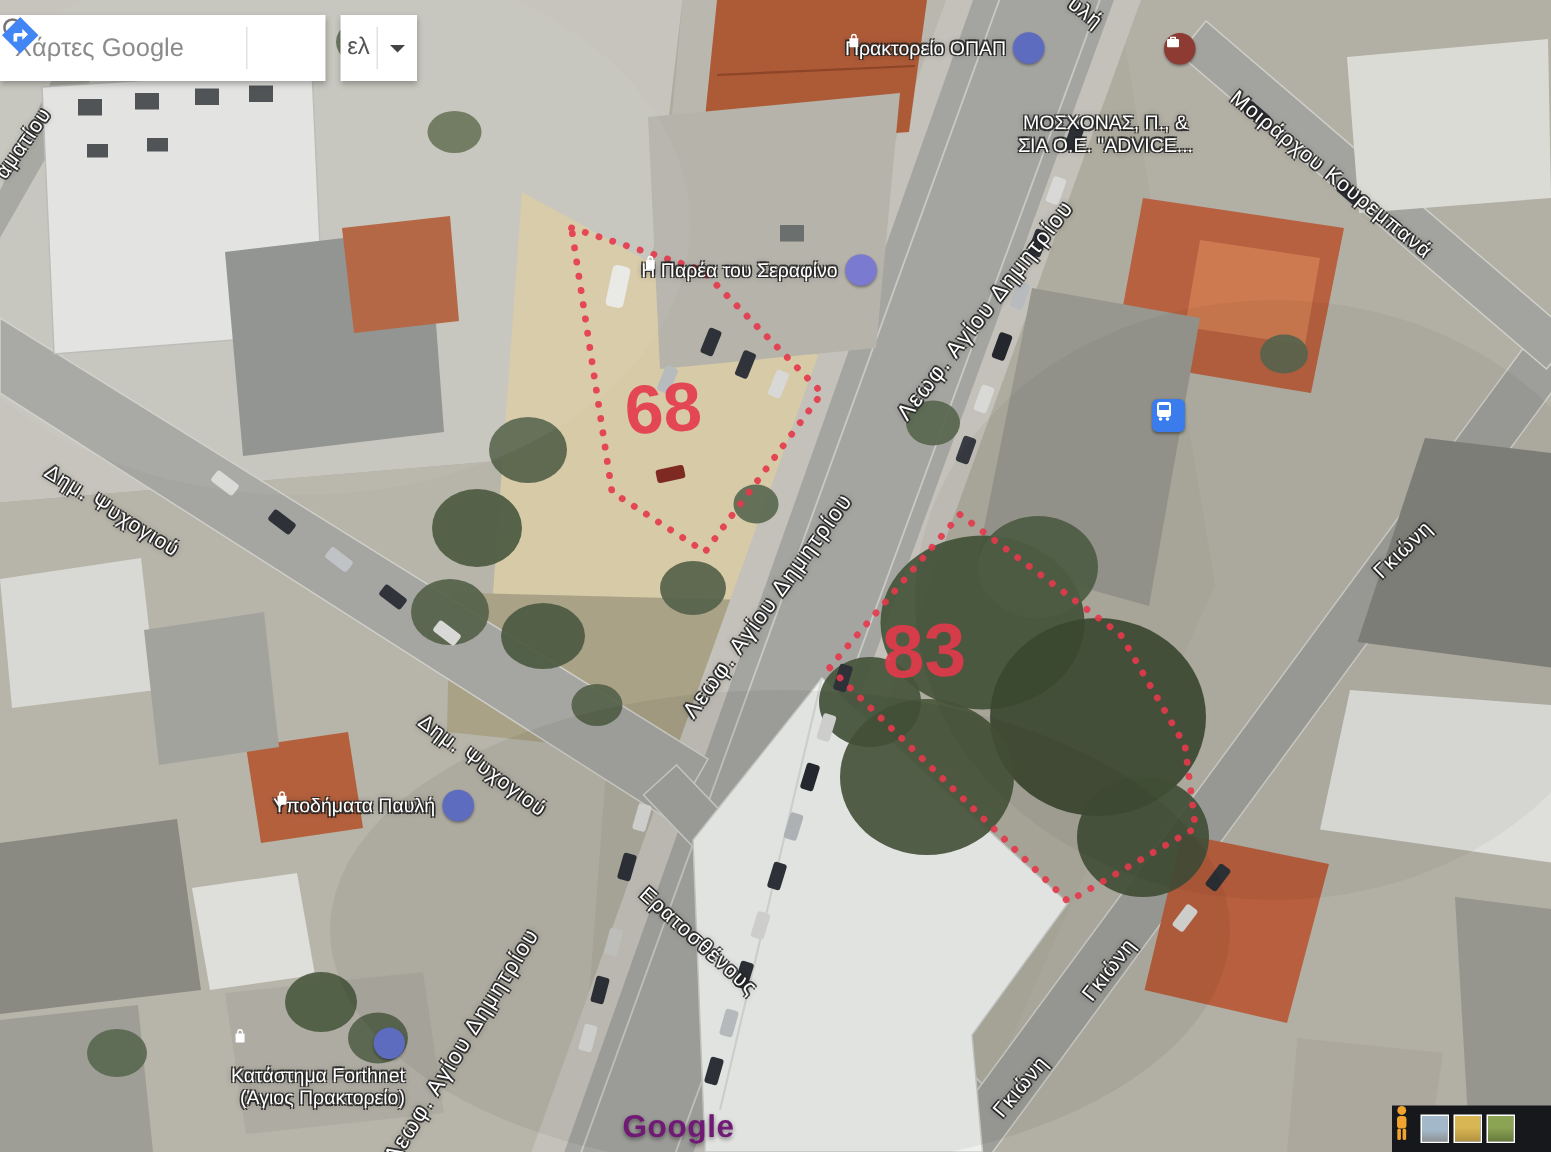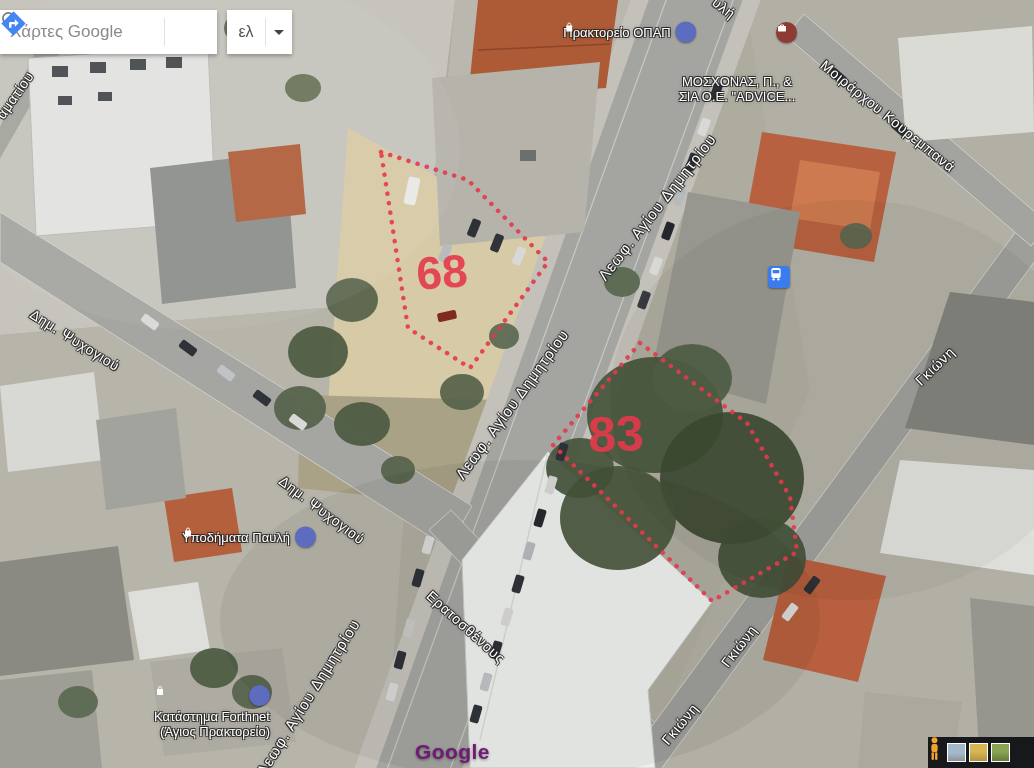--- a/index.html
+++ b/index.html
@@ -22,21 +22,21 @@
   .plot-num{position:absolute;color:#e5394b;font-weight:bold;opacity:.9;z-index:2;}
   
   .card{position:absolute;background:#fff;height:44px;display:flex;align-items:center;
         box-shadow:0 2px 4px rgba(0,0,0,.3);z-index:6;}
   #searchbox{left:0;top:10px;width:217px;}
   #searchbox input{border:none;outline:none;flex:1;min-width:0;padding:0 4px 0 10px;
         font-size:17px;color:#8b8b8b;font-family:"Liberation Sans",sans-serif;background:transparent;}
   .vdiv{width:1px;height:28px;background:#e2e2e2;flex:0 0 auto;}
   .icon-btn{width:40px;height:44px;display:flex;align-items:center;justify-content:center;
         cursor:pointer;flex:0 0 auto;background:none;border:none;padding:0;}
-  #langbox{left:227px;top:10px;width:65px;}
+  #langbox{left:227px;top:10px;width:51px;}
   #langbox .lang-text{flex:1;text-align:center;font-size:16px;color:#555;}
   .caret{width:0;height:0;border-left:5px solid transparent;border-right:5px solid transparent;
          border-top:5px solid #444;}
   
   #gwatermark{position:absolute;left:415px;top:740px;z-index:5;color:#701a75;font-size:21px;
       font-weight:bold;letter-spacing:.4px;text-shadow:0 1px 3px rgba(0,0,0,.45);}
   #pegbar{position:absolute;left:928px;top:737px;width:106px;height:31px;background:#17181b;
       z-index:5;display:flex;align-items:flex-start;gap:3px;padding-top:6px;box-sizing:border-box;}
   #pegbar .peg{margin:0 6px 0 10px;}
   .thumb{width:19px;height:19px;border:1px solid #fff;box-sizing:border-box;flex:0 0 auto;cursor:pointer;}
@@ -207,20 +207,29 @@
     <svg width="12" height="12" viewBox="0 0 24 24">
         <rect x="4" y="8" width="16" height="11" rx="1.5" fill="#fff"></rect>
         <path d="M9 8V6h6v2" fill="none" stroke="#fff" stroke-width="2"></path>
       </svg>
   </span>
   <div class="map-label poi-col" style="left:737px;top:57px;transform:translate(-50%,-50%);margin-top:32px;">
     <span>ΜΟΣΧΟΝΑΣ, Π., &amp;</span>
     <span>ΣΙΑ Ο.Ε. "ADVICE...</span>
   </div>
 
+  <div class="map-label poi-row" style="left:506px;top:180px;transform:translate(-50%,-50%);">
+    <span>Η Παρέα του Σεραφίνο</span>
+    <span class="poi-icon" style="background:#7a7ad0;">
+      <svg width="12" height="12" viewBox="0 0 24 24">
+          <path d="M6 8h12v11a1 1 0 0 1-1 1H7a1 1 0 0 1-1-1z" fill="#fff"></path>
+          <path d="M9 10V6a3 3 0 0 1 6 0v4" fill="none" stroke="#fff" stroke-width="1.8"></path>
+        </svg>
+    </span>
+  </div>
 
   <div class="map-label poi-row" style="left:249px;top:537px;transform:translate(-50%,-50%);">
     <span>Υποδήματα Παυλή</span>
     <span class="poi-icon" style="background:#5e6cc0;">
       <svg width="12" height="12" viewBox="0 0 24 24">
           <path d="M6 8h12v11a1 1 0 0 1-1 1H7a1 1 0 0 1-1-1z" fill="#fff"></path>
           <path d="M9 10V6a3 3 0 0 1 6 0v4" fill="none" stroke="#fff" stroke-width="1.8"></path>
         </svg>
     </span>
   </div>

